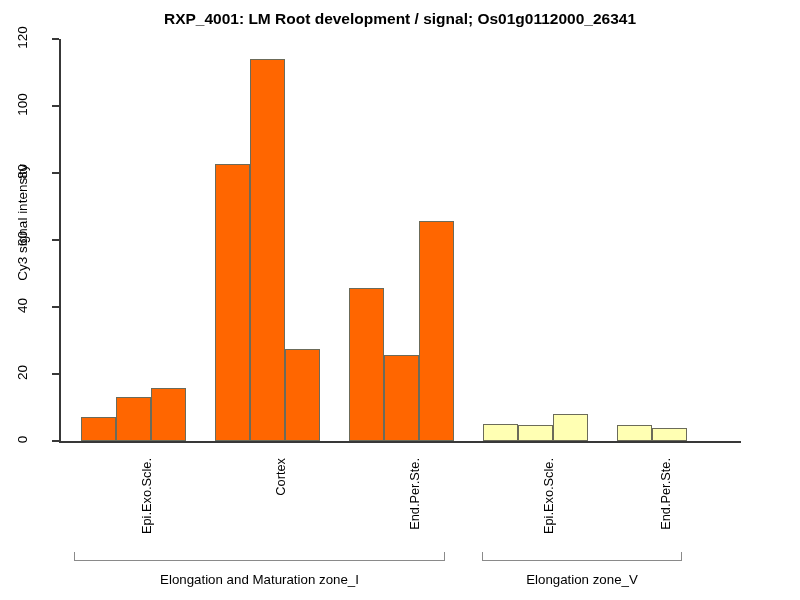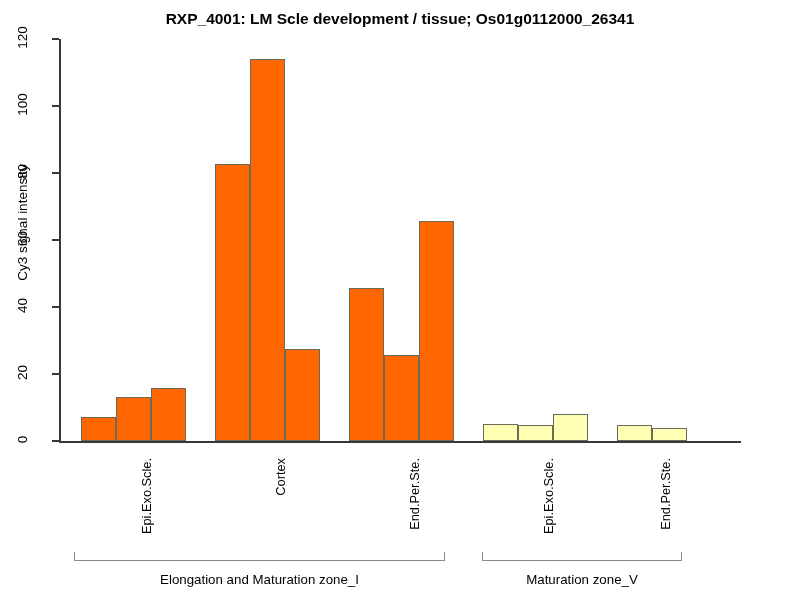--- a/index.html
+++ b/index.html
@@ -88,21 +88,21 @@
     font-size: 13.3px;
     text-align: center;
     white-space: nowrap;
   }
 </style>
 </head>
 <body>
 
 <div id="plot">
 
-  <div class="title">RXP_4001: LM Scle development / tissue; Os01g0112000_26341</div>
+  <div class="title">RXP_4001: LM Root development / signal; Os01g0112000_26341</div>
 
   <div class="ylabel">Cy3 signal intensity</div>
 
   <div id="axes">
       <div class="axis-line" style="left: 59px; top: 39px; width: 1.6px; height: 402px;"></div>
       <div class="axis-line" style="left: 59px; top: 441px; width: 682px; height: 1.6px;"></div>
     </div>
   <div id="yticks">
       <div class="ytick-line" style="left: 52px; top: 440.2px;"></div>
       <div class="ytick-label" style="left: 2px; top: 432px;">0</div>
@@ -139,16 +139,16 @@
       <div class="cat-label" style="left: 139px; top: 458px; transform: rotate(-90deg) translate(-100%, 0px); transform-origin: left top; width: 90px; text-align: right; margin-left: 0px;">Epi.Exo.Scle.</div>
       <div class="cat-label" style="left: 273px; top: 458px; transform: rotate(-90deg) translate(-100%, 0px); transform-origin: left top; width: 90px; text-align: right; margin-left: 0px;">Cortex</div>
       <div class="cat-label" style="left: 407px; top: 458px; transform: rotate(-90deg) translate(-100%, 0px); transform-origin: left top; width: 90px; text-align: right; margin-left: 0px;">End.Per.Ste.</div>
       <div class="cat-label" style="left: 541px; top: 458px; transform: rotate(-90deg) translate(-100%, 0px); transform-origin: left top; width: 90px; text-align: right; margin-left: 0px;">Epi.Exo.Scle.</div>
       <div class="cat-label" style="left: 658px; top: 458px; transform: rotate(-90deg) translate(-100%, 0px); transform-origin: left top; width: 90px; text-align: right; margin-left: 0px;">End.Per.Ste.</div>
     </div>
   <div id="brackets">
       <div class="bracket" style="left: 74px; top: 552px; width: 371px; border-color: rgb(138, 138, 138);"></div>
       <div class="group-label" style="left: -26px; top: 572px; width: 571px;">Elongation and Maturation zone_I</div>
       <div class="bracket" style="left: 482px; top: 552px; width: 200px; border-color: rgb(138, 138, 138);"></div>
-      <div class="group-label" style="left: 382px; top: 572px; width: 400px;">Maturation zone_V</div>
+      <div class="group-label" style="left: 382px; top: 572px; width: 400px;">Elongation zone_V</div>
     </div>
 
 </div>
 
 </body></html>

